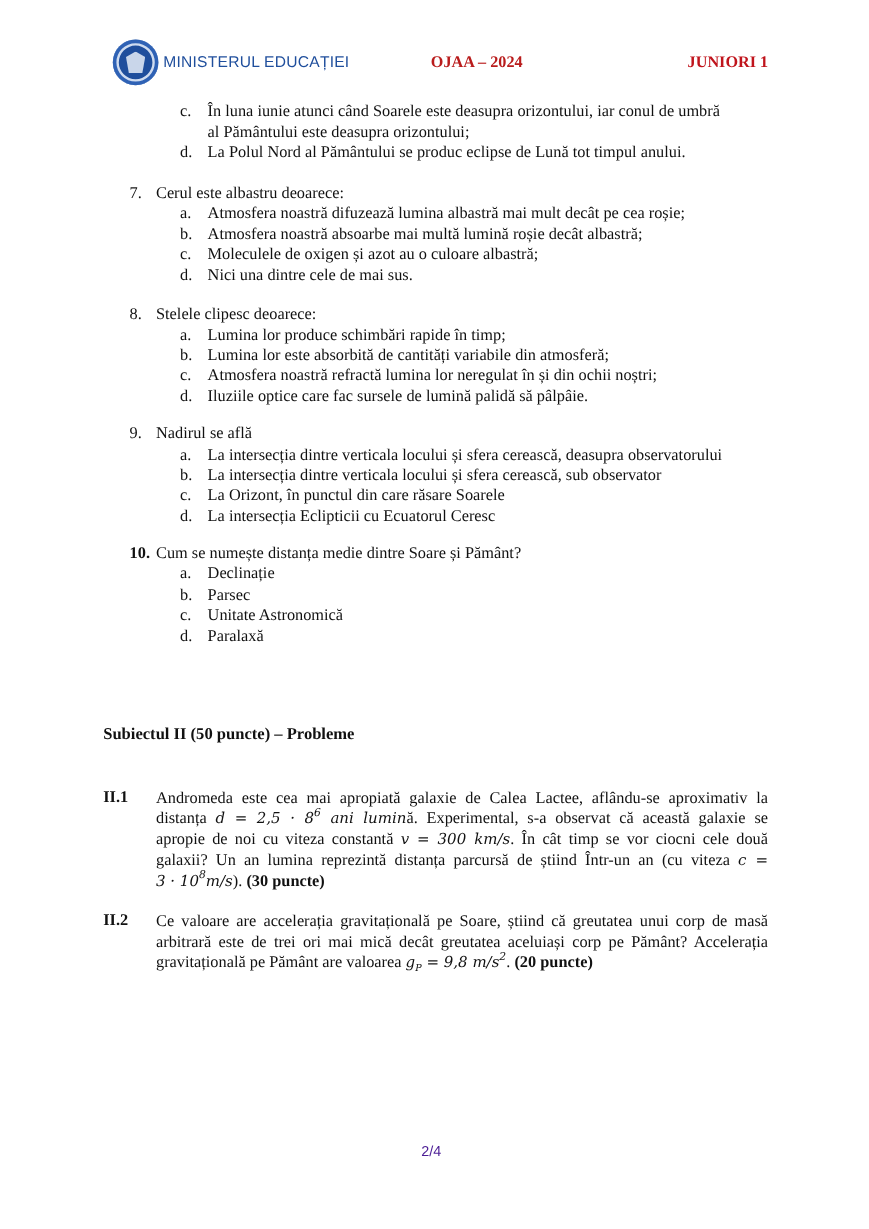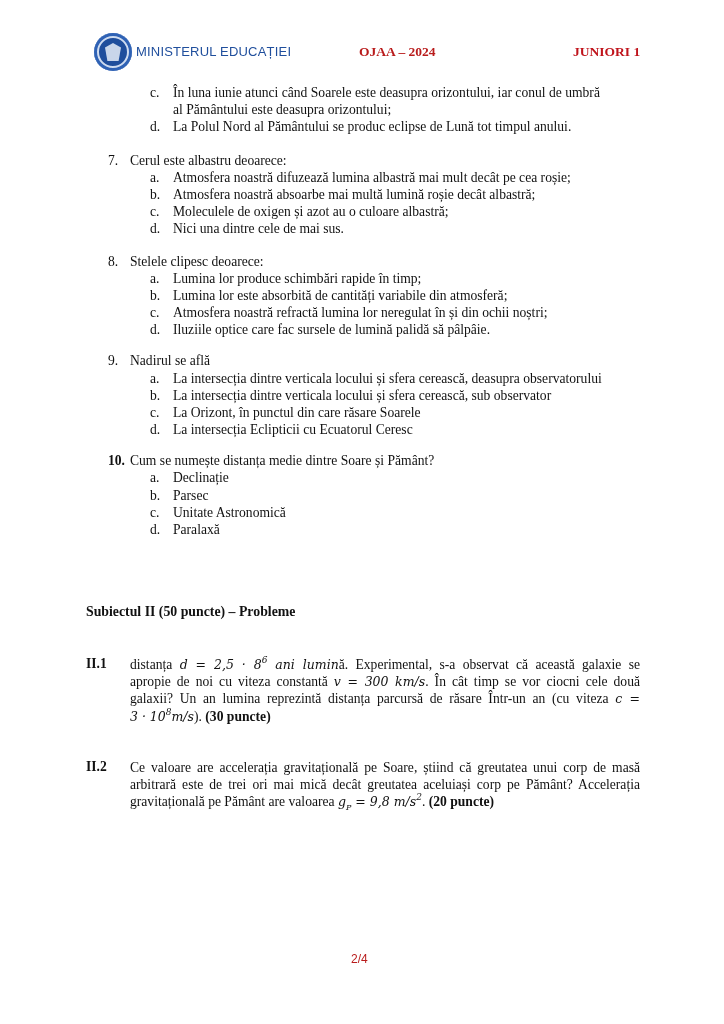--- a/index.html
+++ b/index.html
@@ -22,21 +22,21 @@
   .q-text { position: absolute; left: 130px; white-space: nowrap; }
   .q-num10 { position: absolute; left: 108px; white-space: nowrap; font-weight: bold; }
   .section { left: 86px; top: 604px; font-weight: bold; font-size: 13.8px; }
   .pnum { position: absolute; left: 86px; font-weight: bold; }
   .para { position: absolute; left: 130px; width: 510px; line-height: 17.2px; text-align: justify; }
   .para .line { display: block; text-align: justify; text-align-last: justify; white-space: nowrap; }
   .para .line.last { text-align-last: left; }
   .math { font-style: italic; font-family: "DejaVu Serif", serif; font-size: 12.5px; }
   .bold { font-weight: bold; }
   sup { font-size: 9px; vertical-align: 6px; line-height: 0; }
-  .pagenum { left: 351px; top: 952px; font-family: "Liberation Sans", "DejaVu Sans", sans-serif; font-size: 12px; color: #b91c1c; }
+  .pagenum { left: 351px; top: 952px; font-family: "Liberation Sans", "DejaVu Sans", sans-serif; font-size: 12px; color: #4c1d95; }
 </style>
 </head>
 <body>
 
 <div class="logo">
     <div class="inner"></div>
   </div>
 <div class="abs ministry">MINISTERUL EDUCAȚIEI</div>
 <div class="abs ojaa">OJAA – 2024</div>
 <div class="abs juniori">JUNIORI 1</div>
@@ -101,23 +101,24 @@
   <span class="opt-text" style="top:505px">Unitate Astronomică</span>
   <span class="opt-letter" style="top:522px">d.</span>
   <span class="opt-text" style="top:522px">Paralaxă</span>
 </div>
 
 <div class="abs section">Subiectul II (50 puncte) – Probleme</div>
 
 <div>
   <span class="pnum" style="top:656px">II.1</span>
   <div class="para" style="top:656px">
+    <span class="line">Andromeda este cea mai apropiată galaxie de Calea Lactee, aflându-se aproximativ la</span>
     <span class="line"><span>distanța</span> <span class="math"><span>d = 2,5 · 8</span><sup>6</sup><span> ani lumin</span></span><span>ă. Experimental, s-a observat că această galaxie se</span></span>
     <span class="line"><span>apropie de noi cu viteza constantă</span> <span class="math">v = 300 km/s</span><span>. În cât timp se vor ciocni cele două</span></span>
-    <span class="line"><span>galaxii? Un an lumina reprezintă distanța parcursă de răsare Într-un an (cu viteza</span> <span class="math">c =</span></span>
+    <span class="line"><span>galaxii? Un an lumina reprezintă distanța parcursă de știind Într-un an (cu viteza</span> <span class="math">c =</span></span>
     <span class="line last"><span class="math"><span>3 · 10</span><sup>8</sup><span>m/s</span></span><span>).</span> <span class="bold">(30 puncte)</span></span>
   </div>
 </div>
 
 <div>
   <span class="pnum" style="top:759px">II.2</span>
   <div class="para" style="top:759px">
     <span class="line">Ce valoare are accelerația gravitațională pe Soare, știind că greutatea unui corp de masă</span>
     <span class="line">arbitrară este de trei ori mai mică decât greutatea aceluiași corp pe Pământ? Accelerația</span>
     <span class="line last"><span>gravitațională pe Pământ are valoarea</span> <span class="math"><span>g</span><sub style="font-size:8px">P</sub><span> = 9,8 m/s</span><sup>2</sup></span><span>.</span> <span class="bold">(20 puncte)</span></span>

